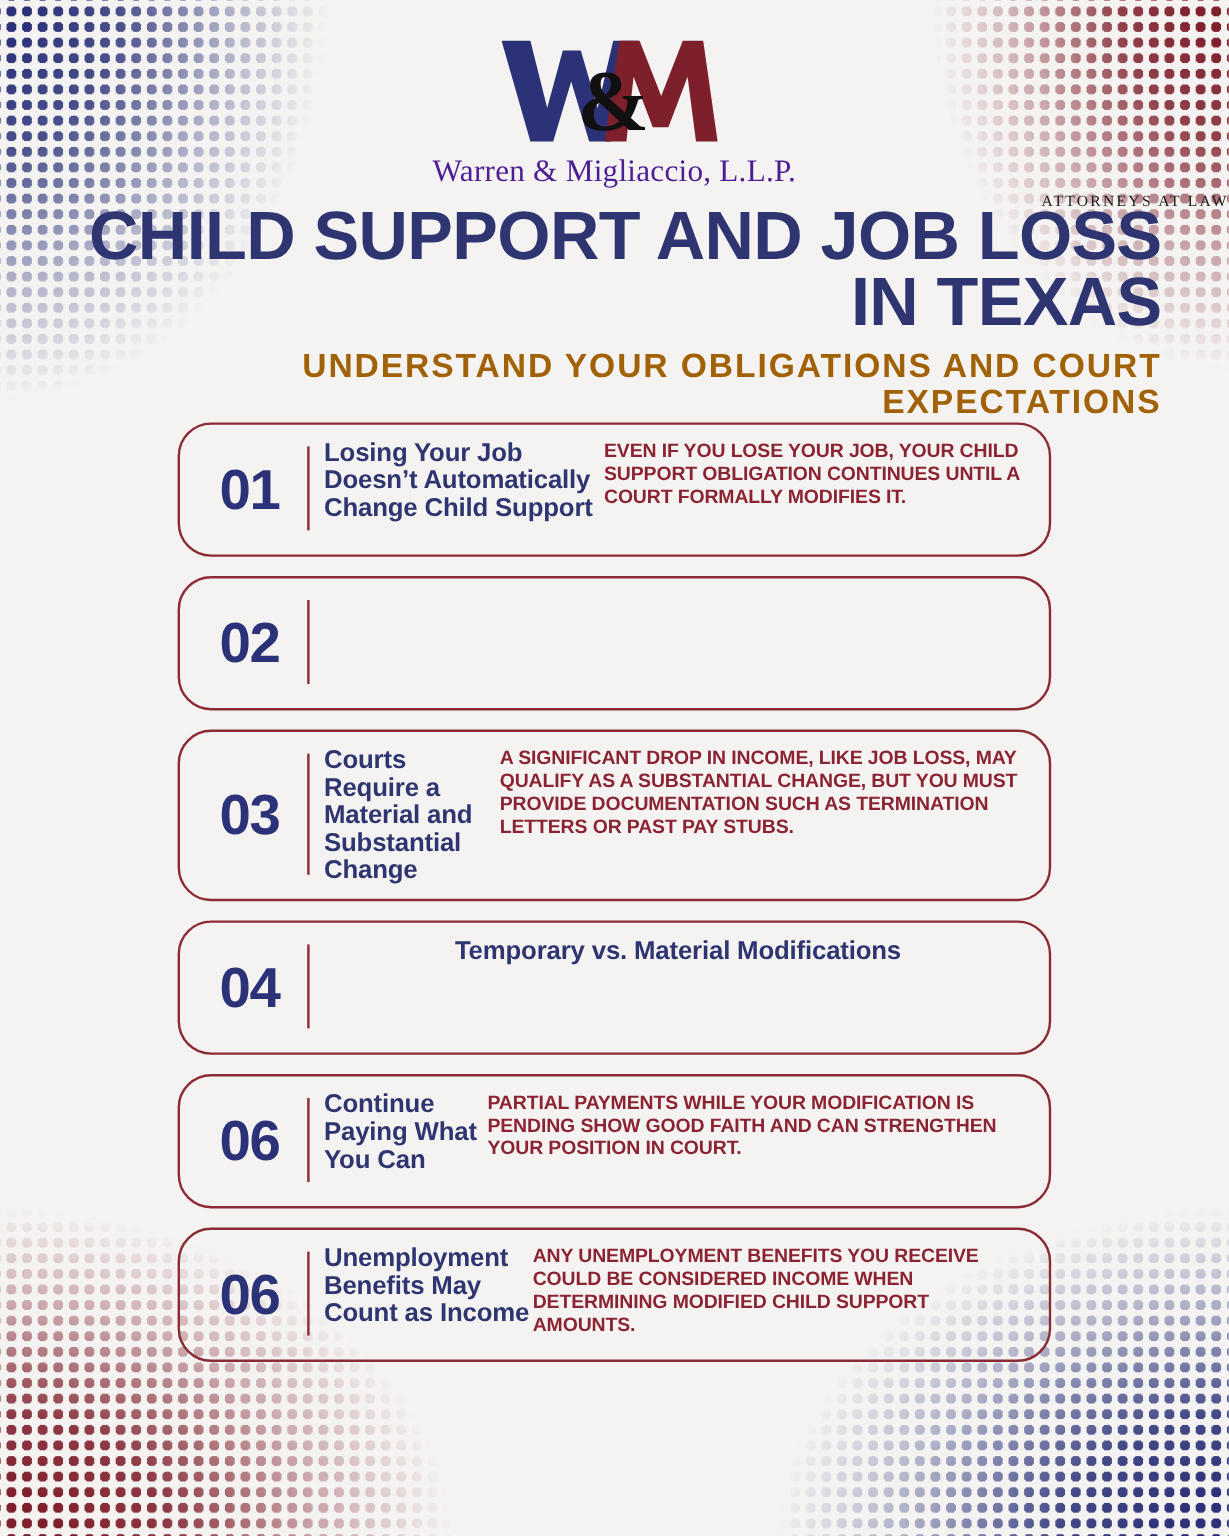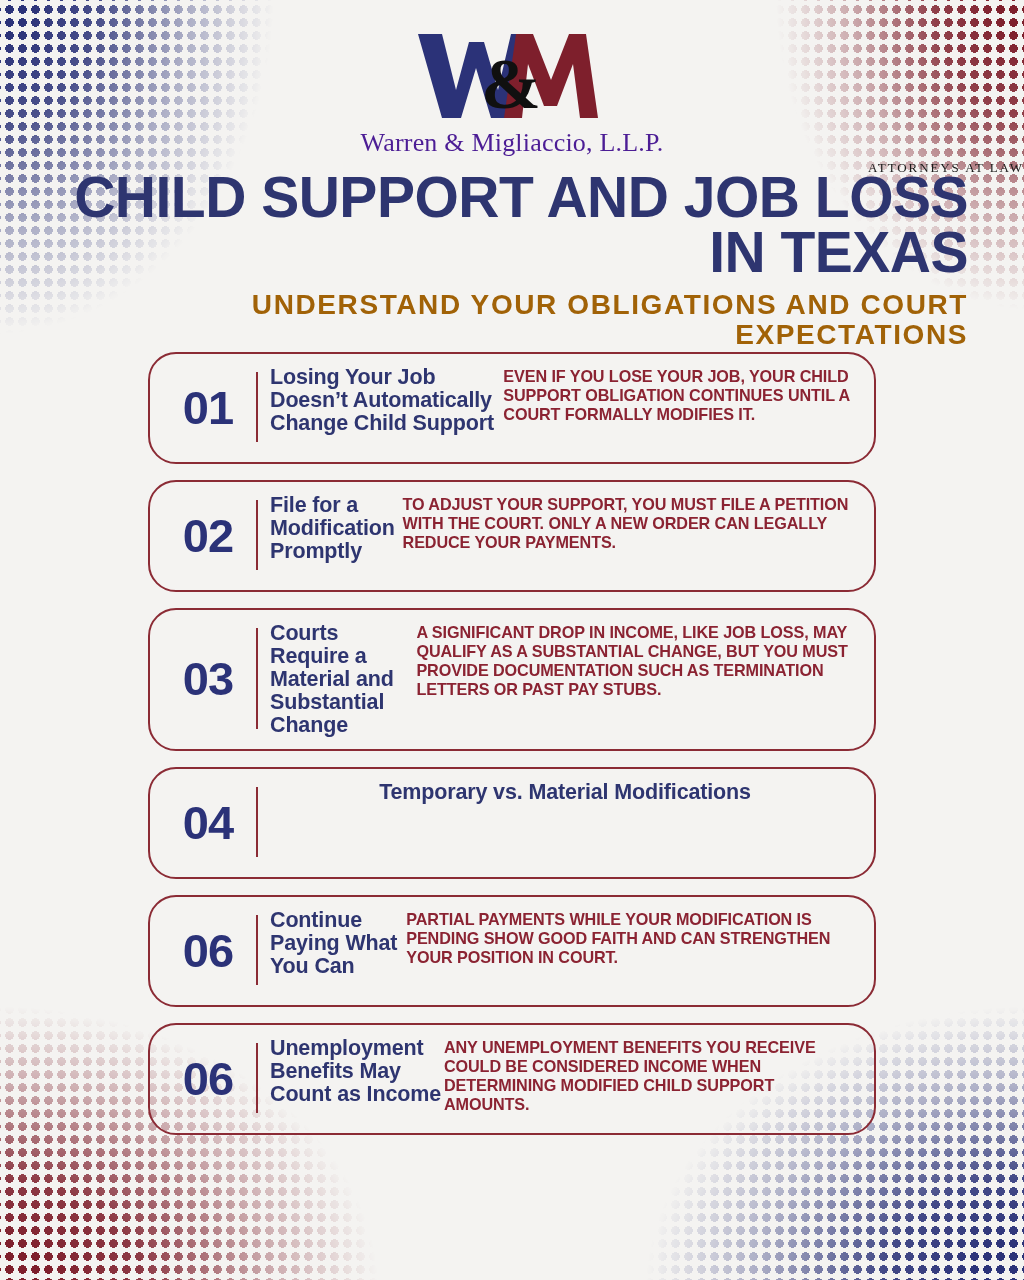--- a/index.html
+++ b/index.html
@@ -227,24 +227,20 @@
       <div class="card-divider"></div>
       <div class="card-body">
         <div class="card-heading">Losing Your Job Doesn’t Automatically Change Child Support</div>
         <div class="card-text">EVEN IF YOU LOSE YOUR JOB, YOUR CHILD SUPPORT OBLIGATION CONTINUES UNTIL A COURT FORMALLY MODIFIES IT.</div>
       </div>
     </div>
 
     <div class="card">
       <div class="card-num">02</div>
       <div class="card-divider"></div>
-      <div class="card-body">
-        <div class="card-heading">File for a Modification Promptly</div>
-        <div class="card-text">TO ADJUST YOUR SUPPORT, YOU MUST FILE A PETITION WITH THE COURT. ONLY A NEW ORDER CAN LEGALLY REDUCE YOUR PAYMENTS.</div>
-      </div>
     </div>
 
     <div class="card">
       <div class="card-num">03</div>
       <div class="card-divider"></div>
       <div class="card-body">
         <div class="card-heading">Courts Require a Material and Substantial Change</div>
         <div class="card-text">A SIGNIFICANT DROP IN INCOME, LIKE JOB LOSS, MAY QUALIFY AS A SUBSTANTIAL CHANGE, BUT YOU MUST PROVIDE DOCUMENTATION SUCH AS TERMINATION LETTERS OR PAST PAY STUBS.</div>
       </div>
     </div>

